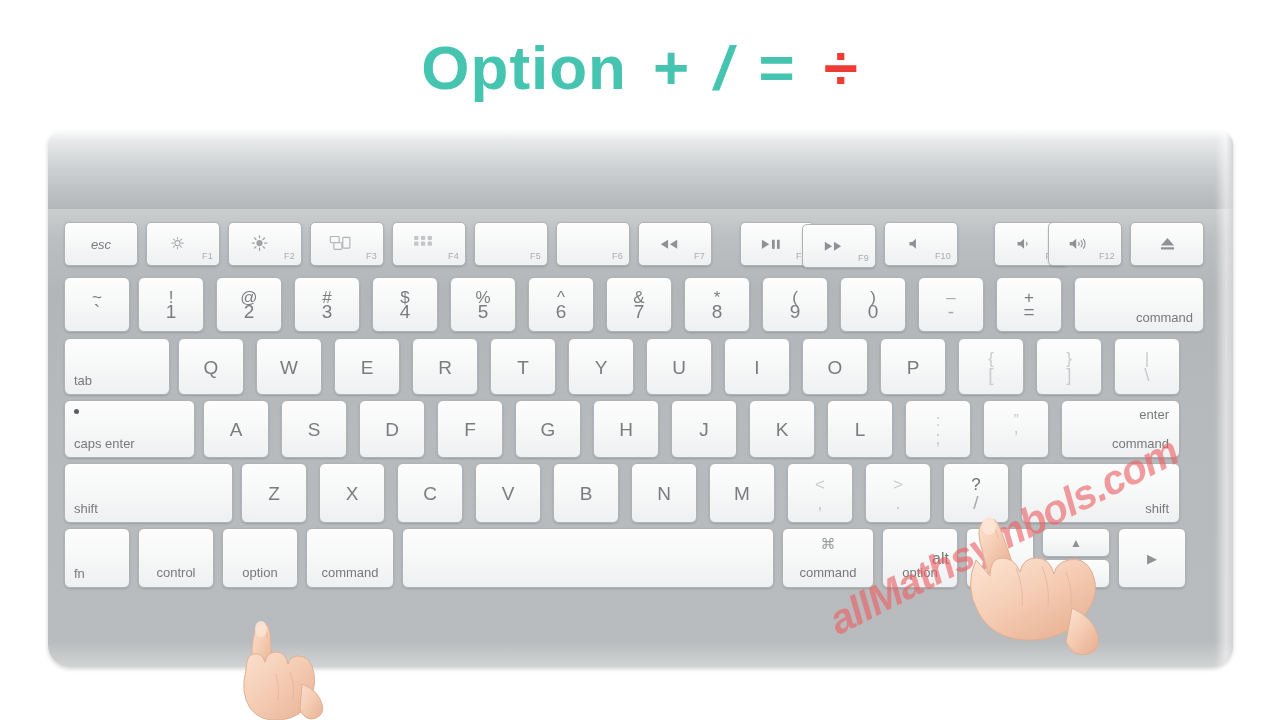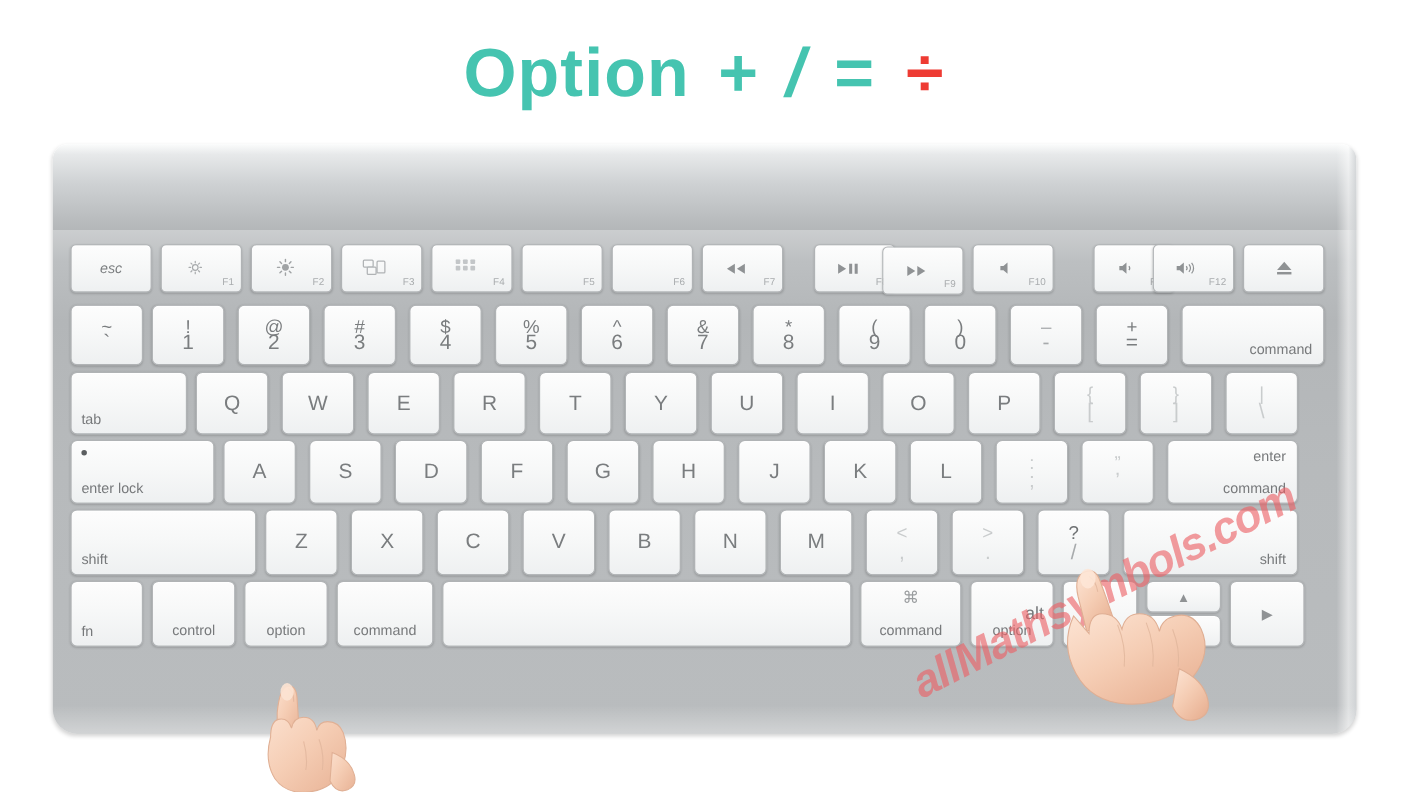--- a/index.html
+++ b/index.html
@@ -414,21 +414,21 @@
     </div>
     <div class="key faded" style="left:1066px;top:207px;width:66px;height:57px;">
       <span class="lbl-up">|</span>
       <span class="lbl-lo">\</span>
     </div>
   </div>
 
   <div class="kb-row">
     <div class="key" style="left:16px;top:269px;width:131px;height:58px;">
       <span id="caps-led"></span>
-      <span class="lbl-bl">enter lock</span>
+      <span class="lbl-bl">caps enter</span>
     </div>
     <div class="key" style="left:155px;top:269px;width:66px;height:58px;">
       <span class="lbl-c">A</span>
     </div>
     <div class="key" style="left:233px;top:269px;width:66px;height:58px;">
       <span class="lbl-c">S</span>
     </div>
     <div class="key" style="left:311px;top:269px;width:66px;height:58px;">
       <span class="lbl-c">D</span>
     </div>

